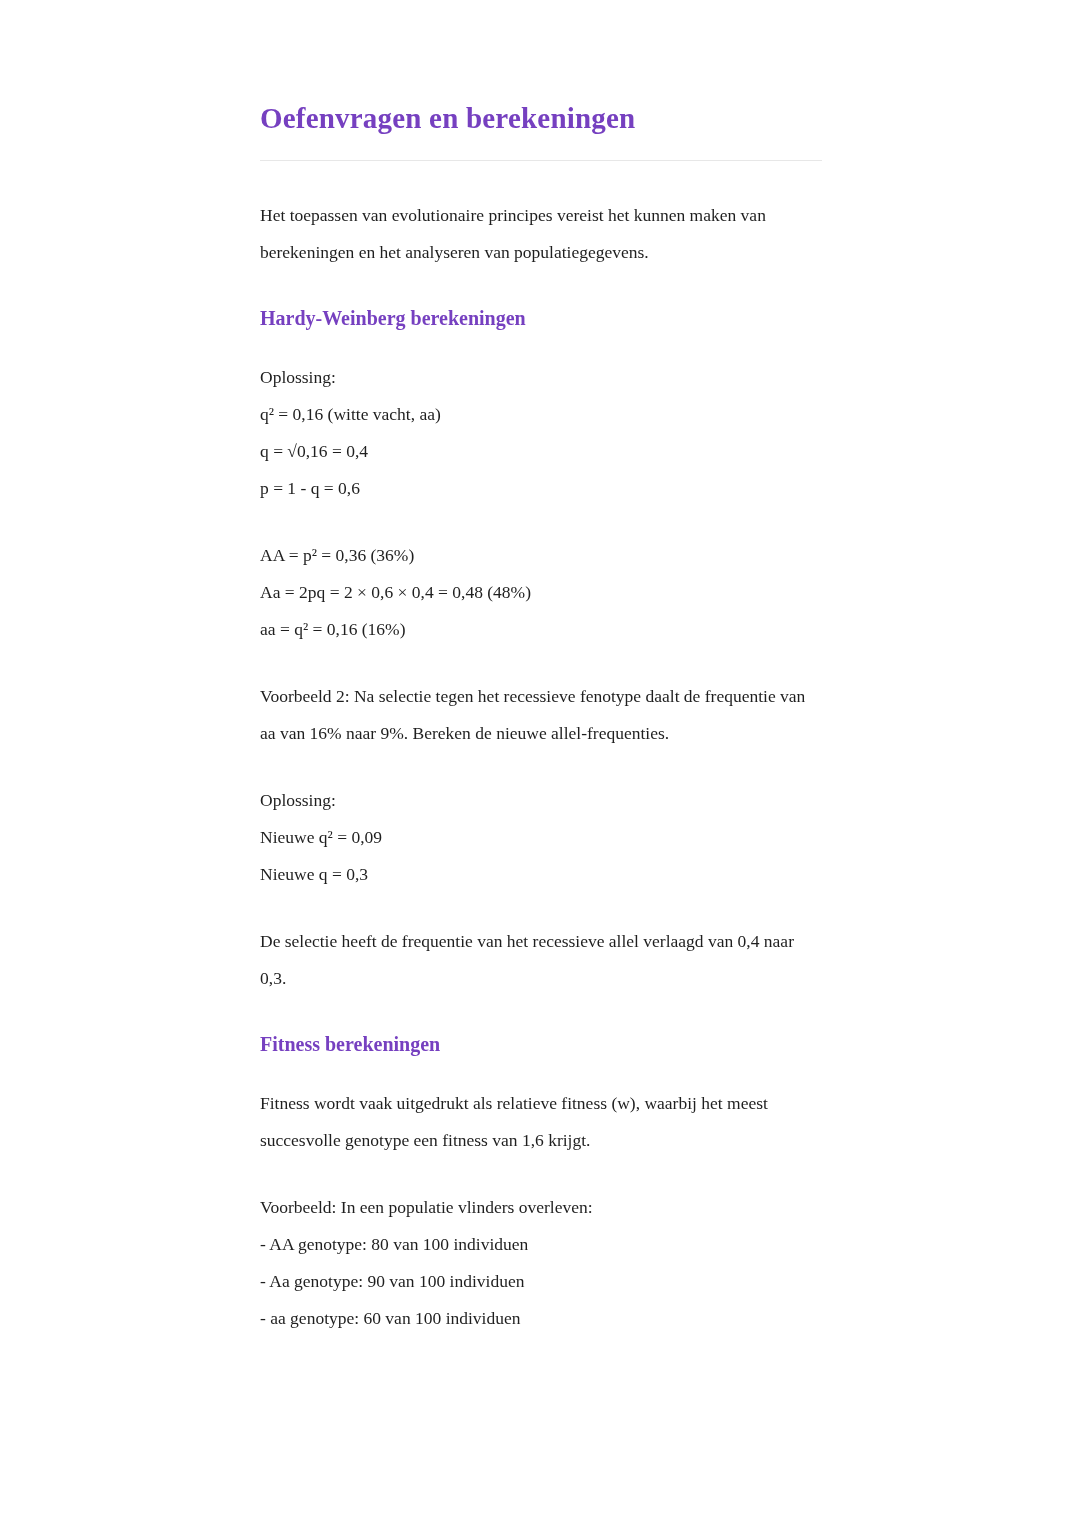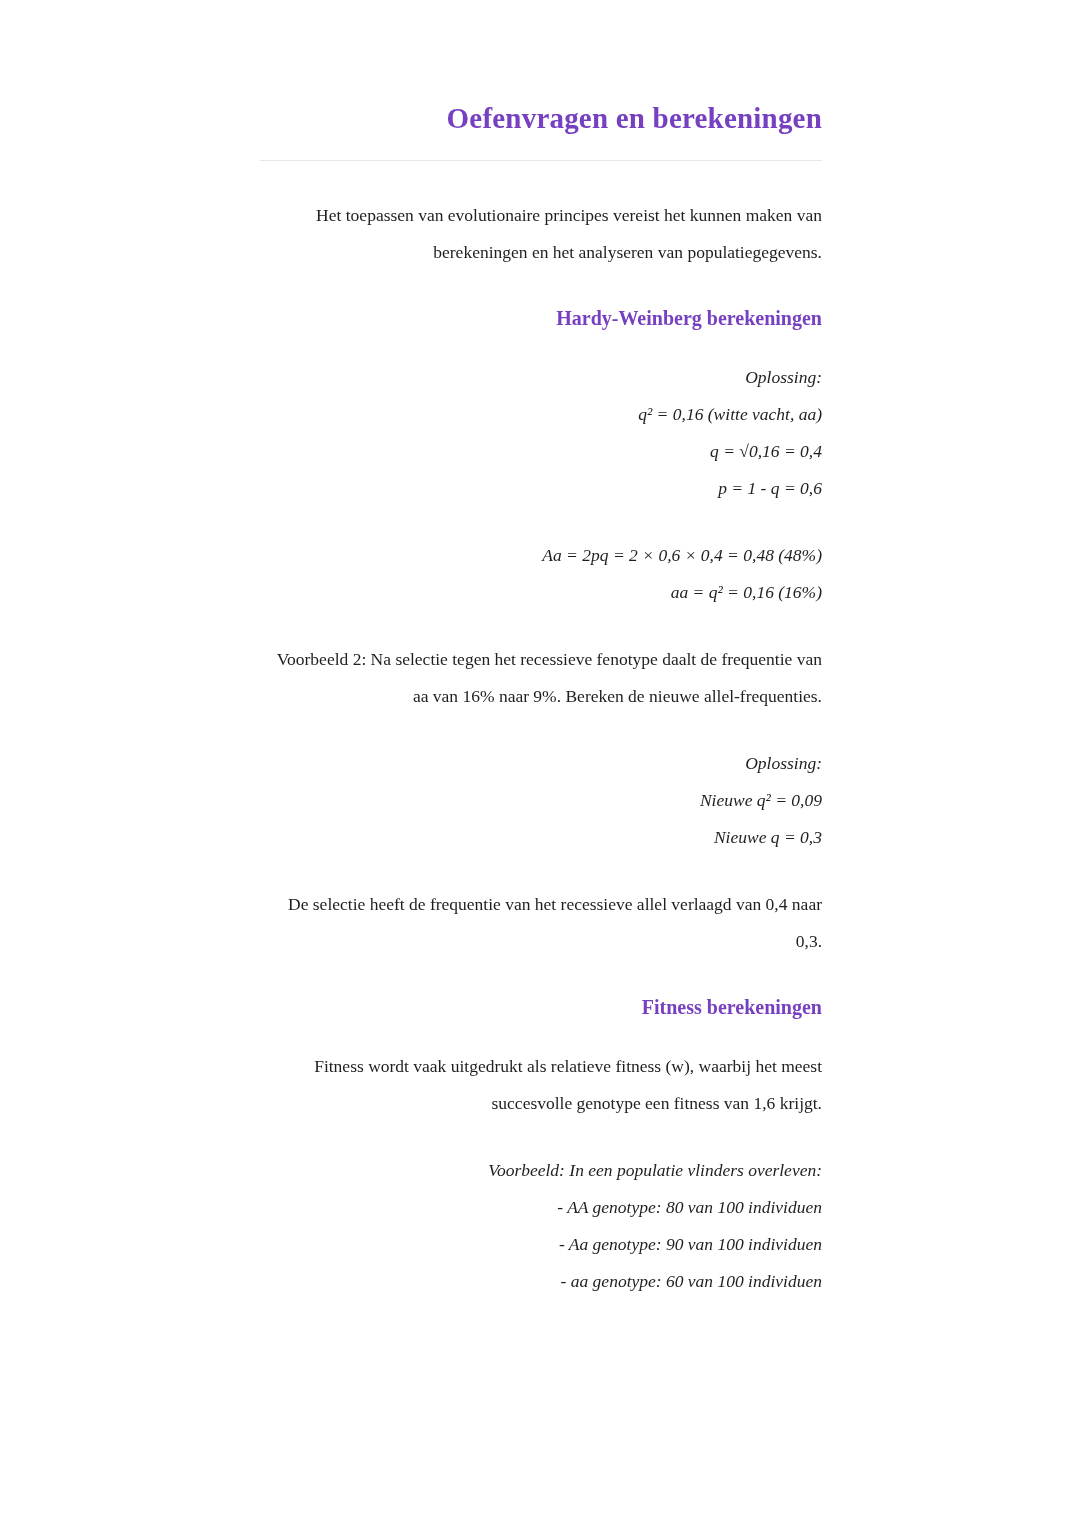--- a/index.html
+++ b/index.html
@@ -7,21 +7,20 @@
   html, body { margin: 0; padding: 0; background: #ffffff; }
   .page {
     width: 864px;
     height: 1527px;
     margin: 0 auto;
     background: #ffffff;
     padding: 100px 150px 40px 152px;
     font-family: "Liberation Serif", "DejaVu Serif", serif;
     color: var(--text);
     overflow: hidden;
-    text-align: right;
   }
   h1.page-title {
     font-family: "Liberation Serif", "DejaVu Serif", serif;
     font-size: 29px;
     font-weight: 700;
     color: var(--accent);
     margin: 0 0 24px 0;
     line-height: 1.25;
     letter-spacing: 0.2px;
   }
@@ -37,21 +36,20 @@
   }
   h2.section-heading {
     font-size: 20px;
     font-weight: 700;
     color: var(--accent);
     margin: 34px 0 28px 0;
     line-height: 1.3;
   }
   .block {
     margin: 0 0 30px 0;
-    font-style: italic;
   }
   .block .line {
     font-size: 17.5px;
     line-height: 37px;
   }
 </style>
 </head>
 <body>
 
 <div class="page">
@@ -65,20 +63,21 @@
 
 
   <div class="block">
     <div class="line">Oplossing:</div>
     <div class="line">q² = 0,16 (witte vacht, aa)</div>
     <div class="line">q = √0,16 = 0,4</div>
     <div class="line">p = 1 - q = 0,6</div>
   </div>
 
   <div class="block">
+    <div class="line">AA = p² = 0,36 (36%)</div>
     <div class="line">Aa = 2pq = 2 × 0,6 × 0,4 = 0,48 (48%)</div>
     <div class="line">aa = q² = 0,16 (16%)</div>
   </div>
 
   <p class="body">Voorbeeld 2: Na selectie tegen het recessieve fenotype daalt de frequentie van aa van 16% naar 9%. Bereken de nieuwe allel-frequenties.</p>
 
   <div class="block">
     <div class="line">Oplossing:</div>
     <div class="line">Nieuwe q² = 0,09</div>
     <div class="line">Nieuwe q = 0,3</div>

